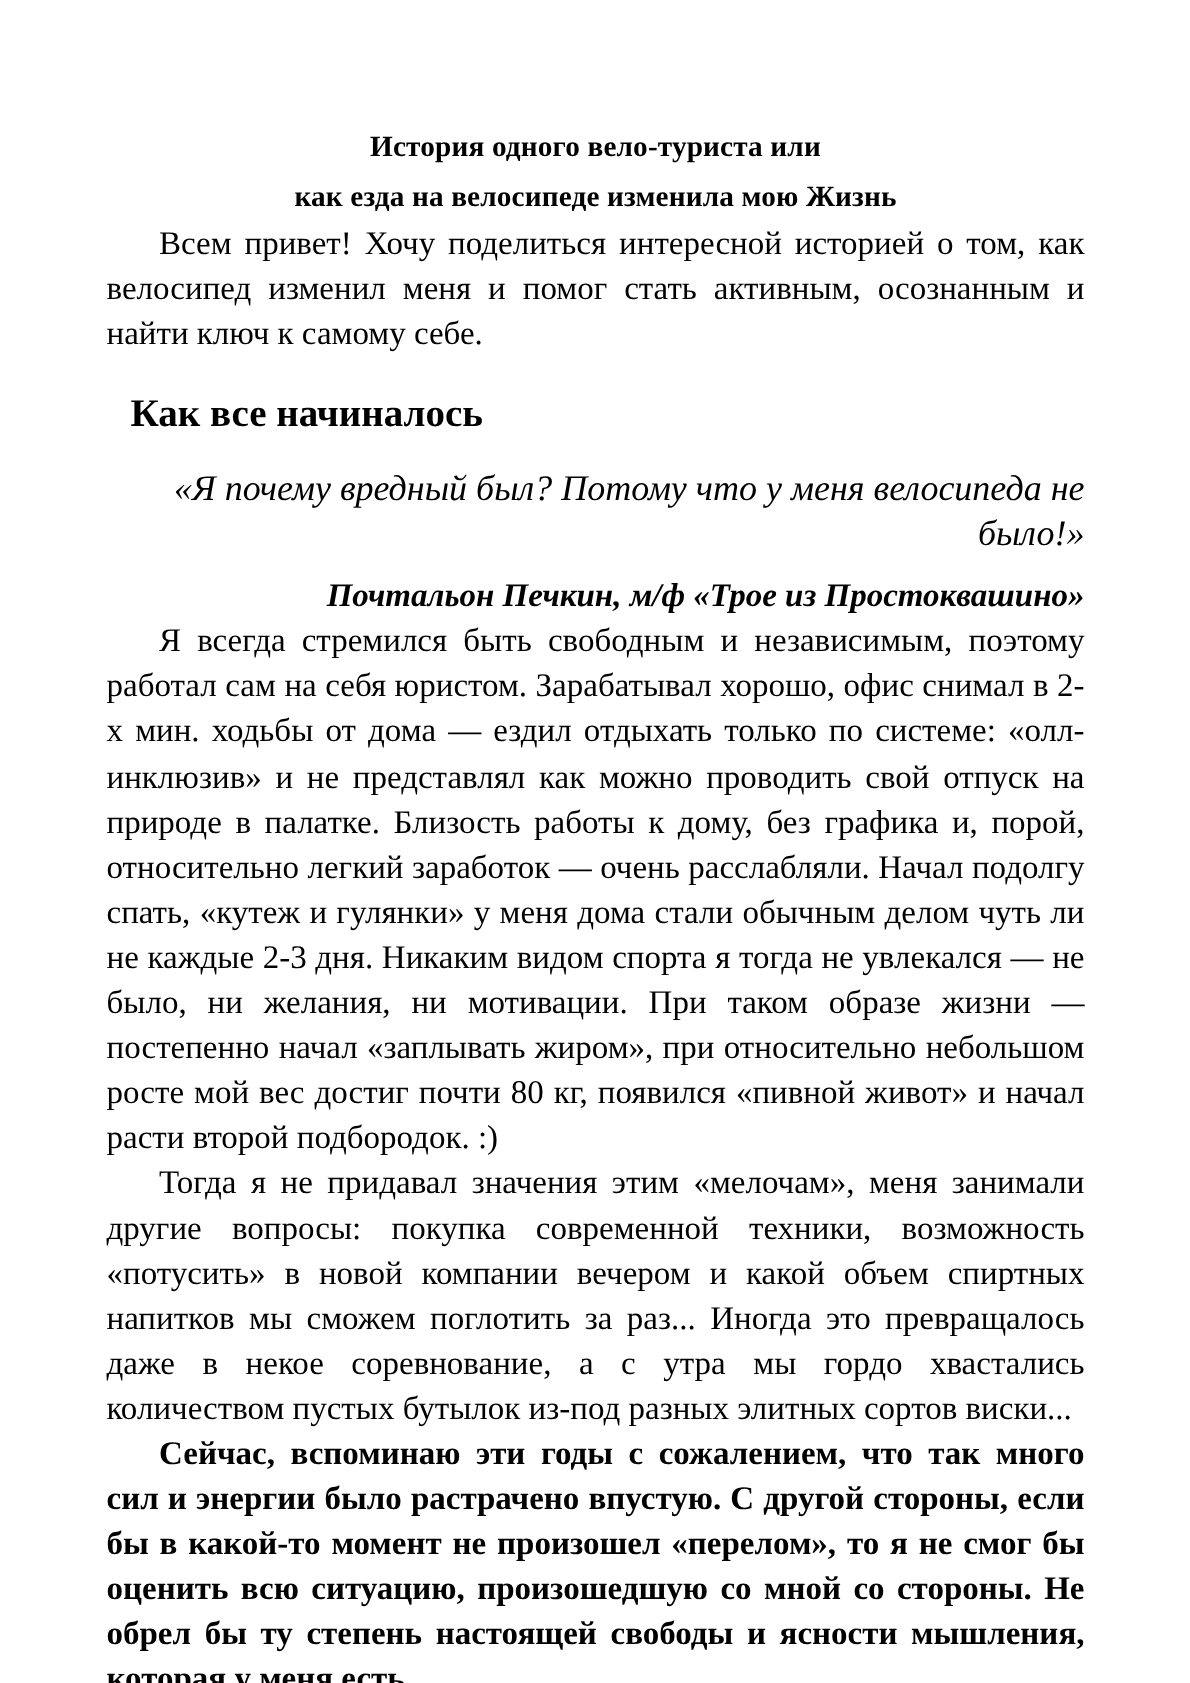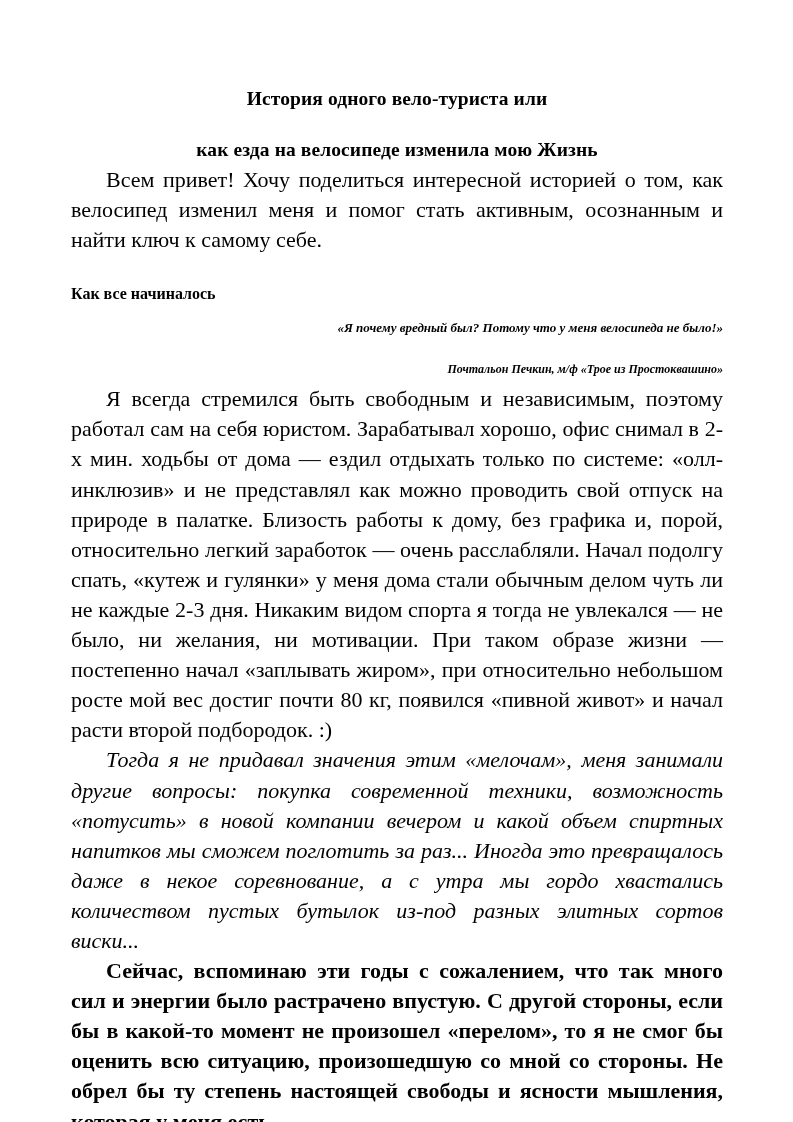--- a/index.html
+++ b/index.html
@@ -27,57 +27,56 @@
     font-weight: bold;
     font-size: 19.5px;
     line-height: 30px;
     margin: 0;
     letter-spacing: 0.1px;
   }
   .doc-title .title-line {
     display: block;
   }
   .title-line-2 {
-    margin-top: 21px;
+    margin-top: 3px;
   }
   p.body-par {
     margin: 0;
     font-size: 22px;
     line-height: 30.1px;
     text-align: justify;
     text-indent: 35px;
     text-justify: inter-word;
     hyphens: none;
   }
   .section-heading {
-    margin: 24px 0 0 0;
-    font-size: 16px;
+    margin: 24px 0 0 16px;
+    font-size: 26px;
     line-height: 30px;
     font-weight: bold;
     text-align: left;
   }
   .epigraph {
-    margin: 4px 0 0 0;
-    font-size: 13px;
+    margin: 20px 0 0 0;
+    font-size: 24px;
     line-height: 30px;
-    font-weight: bold;
+    font-weight: normal;
     font-style: italic;
     text-align: right;
   }
   .epigraph-source {
     margin: 11px 0 0 0;
-    font-size: 12px;
+    font-size: 22px;
     line-height: 30px;
     font-weight: bold;
     font-style: italic;
     text-align: right;
   }
   .par-gap-lg {
     margin-top: 26px;
-    font-style: italic;
   }
   .par-gap-md {
     margin-top: 22px;
     font-weight: bold;
   }
   .after-epigraph {
     margin-top: 20px;
   }
 </style>
 </head>

